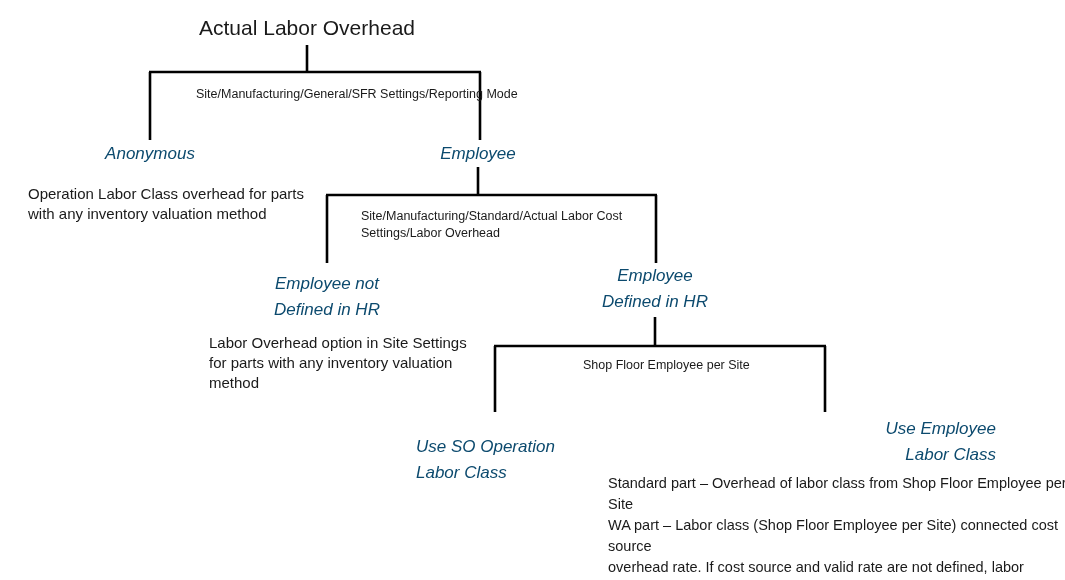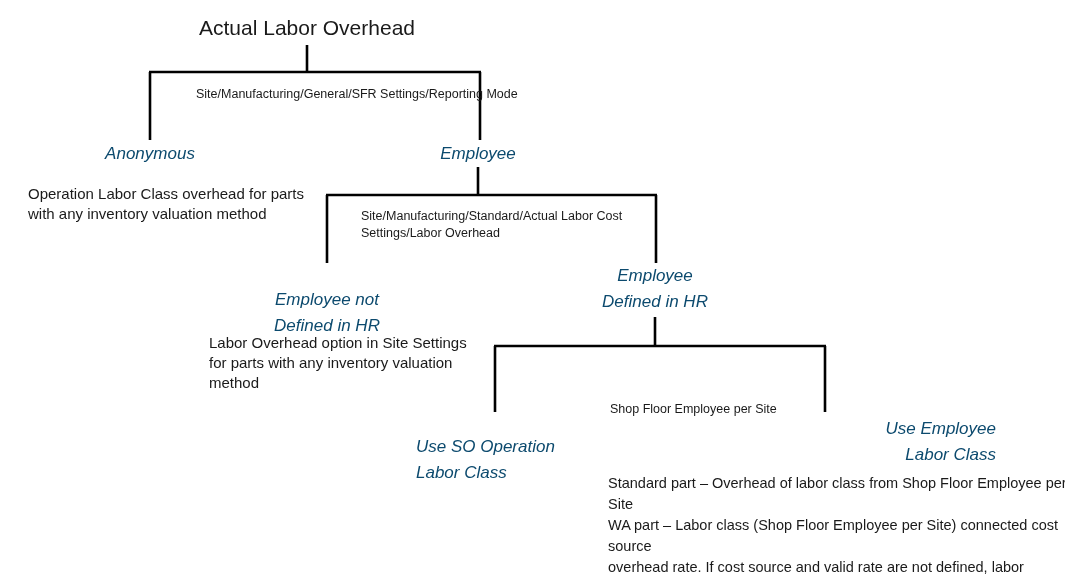--- a/index.html
+++ b/index.html
@@ -104,30 +104,30 @@
 
   <div class="node-title center" style="left:50px; top:141px; width:200px;">Anonymous</div>
   <div class="desc" style="left:28px; top:175px; width:290px; white-space:pre-line;">Operation Labor Class overhead for parts
 with any inventory valuation method</div>
 
   <div class="node-title center" style="left:378px; top:141px; width:200px;">Employee</div>
 
   <div class="edge-label" style="left:361px; top:208px; width:300px; white-space:pre-line;">Site/Manufacturing/Standard/Actual Labor Cost
 Settings/Labor Overhead</div>
 
-  <div class="node-title center" style="left:227px; top:287px; width:200px; white-space:pre-line;">Employee not
+  <div class="node-title center" style="left:227px; top:271px; width:200px; white-space:pre-line;">Employee not
 Defined in HR</div>
   <div class="desc" style="left:209px; top:324px; width:290px; white-space:pre-line;">Labor Overhead option in Site Settings
 for parts with any inventory valuation
 method</div>
 
   <div class="node-title center" style="left:555px; top:263px; width:200px; white-space:pre-line;">Employee
 Defined in HR</div>
 
-  <div class="edge-label" style="left:610px; top:357px; width:300px;margin-top:44px;">Shop Floor Employee per Site</div>
+  <div class="edge-label" style="left:583px; top:357px; width:300px;">Shop Floor Employee per Site</div>
 
   <div class="node-title left" style="left:416px; top:434px; width:240px; white-space:pre-line;">Use SO Operation
 Labor Class</div>
 
   <div class="node-title left" style="left:756px; top:416px; width:240px; white-space:pre-line;text-align:right;">Use Employee
 Labor Class</div>
   <div class="desc-lg" style="left:608px; top:473px; width:460px; white-space:pre-line;">Standard part – Overhead of labor class from Shop Floor Employee per Site
 WA part – Labor class (Shop Floor Employee per Site) connected cost source
 overhead rate. If cost source and valid rate are not defined, labor overhead
 bucket will not be shown. If salary and std cost are not defined, overhead of

